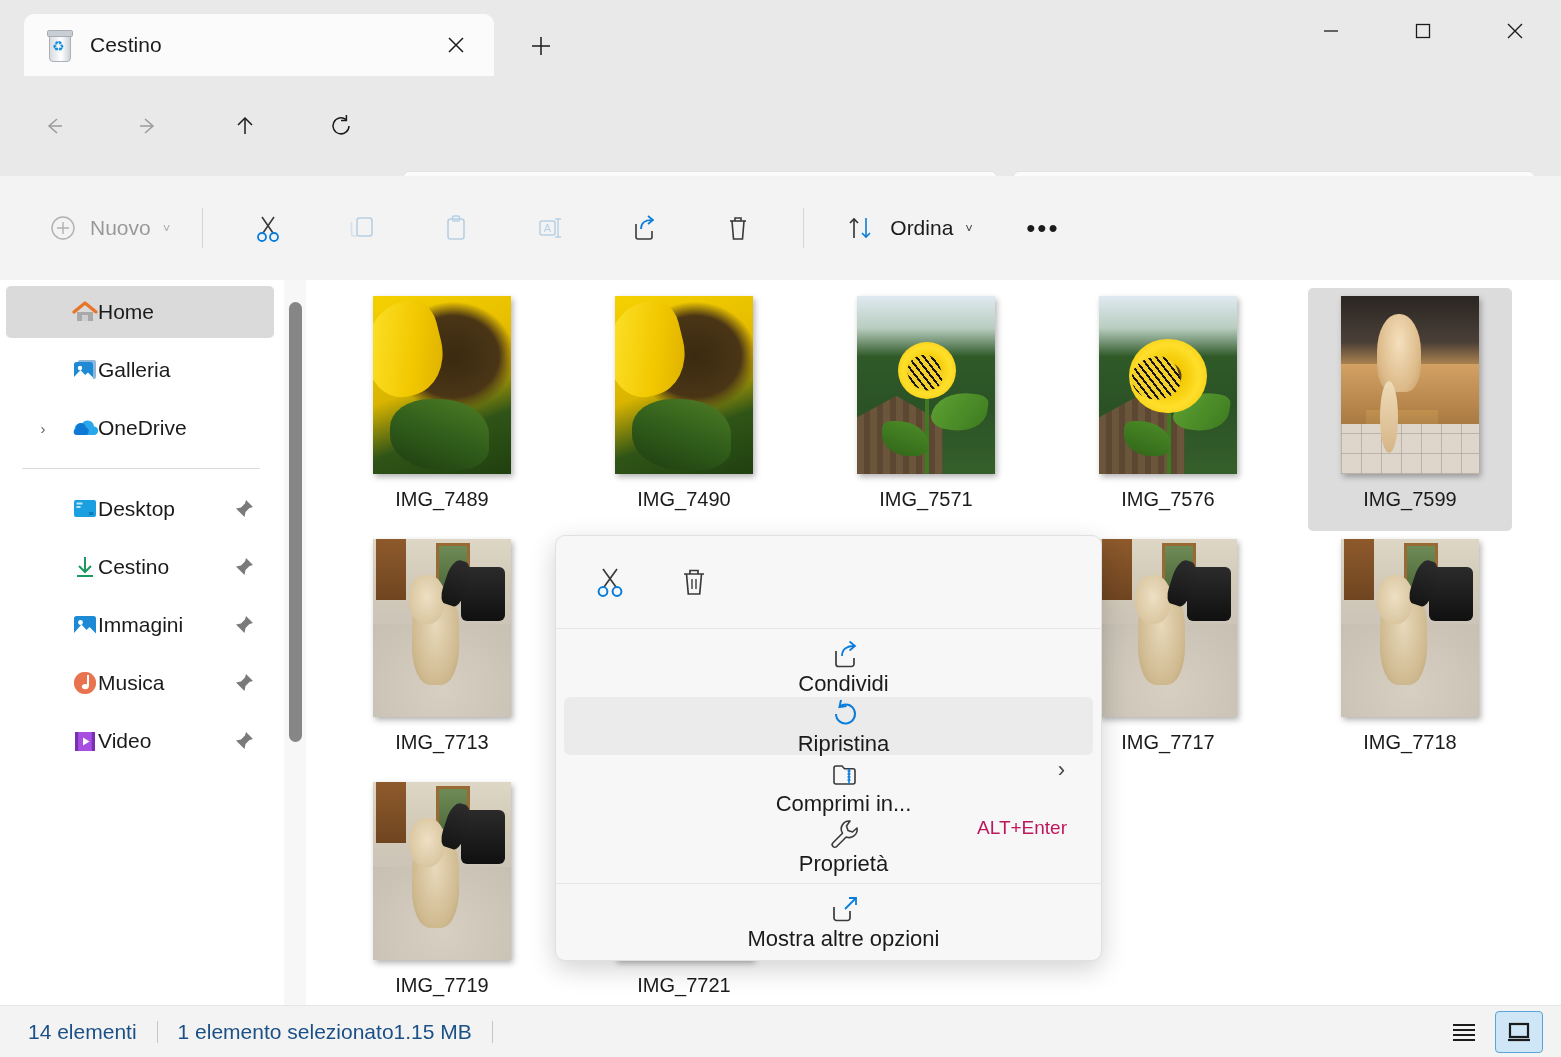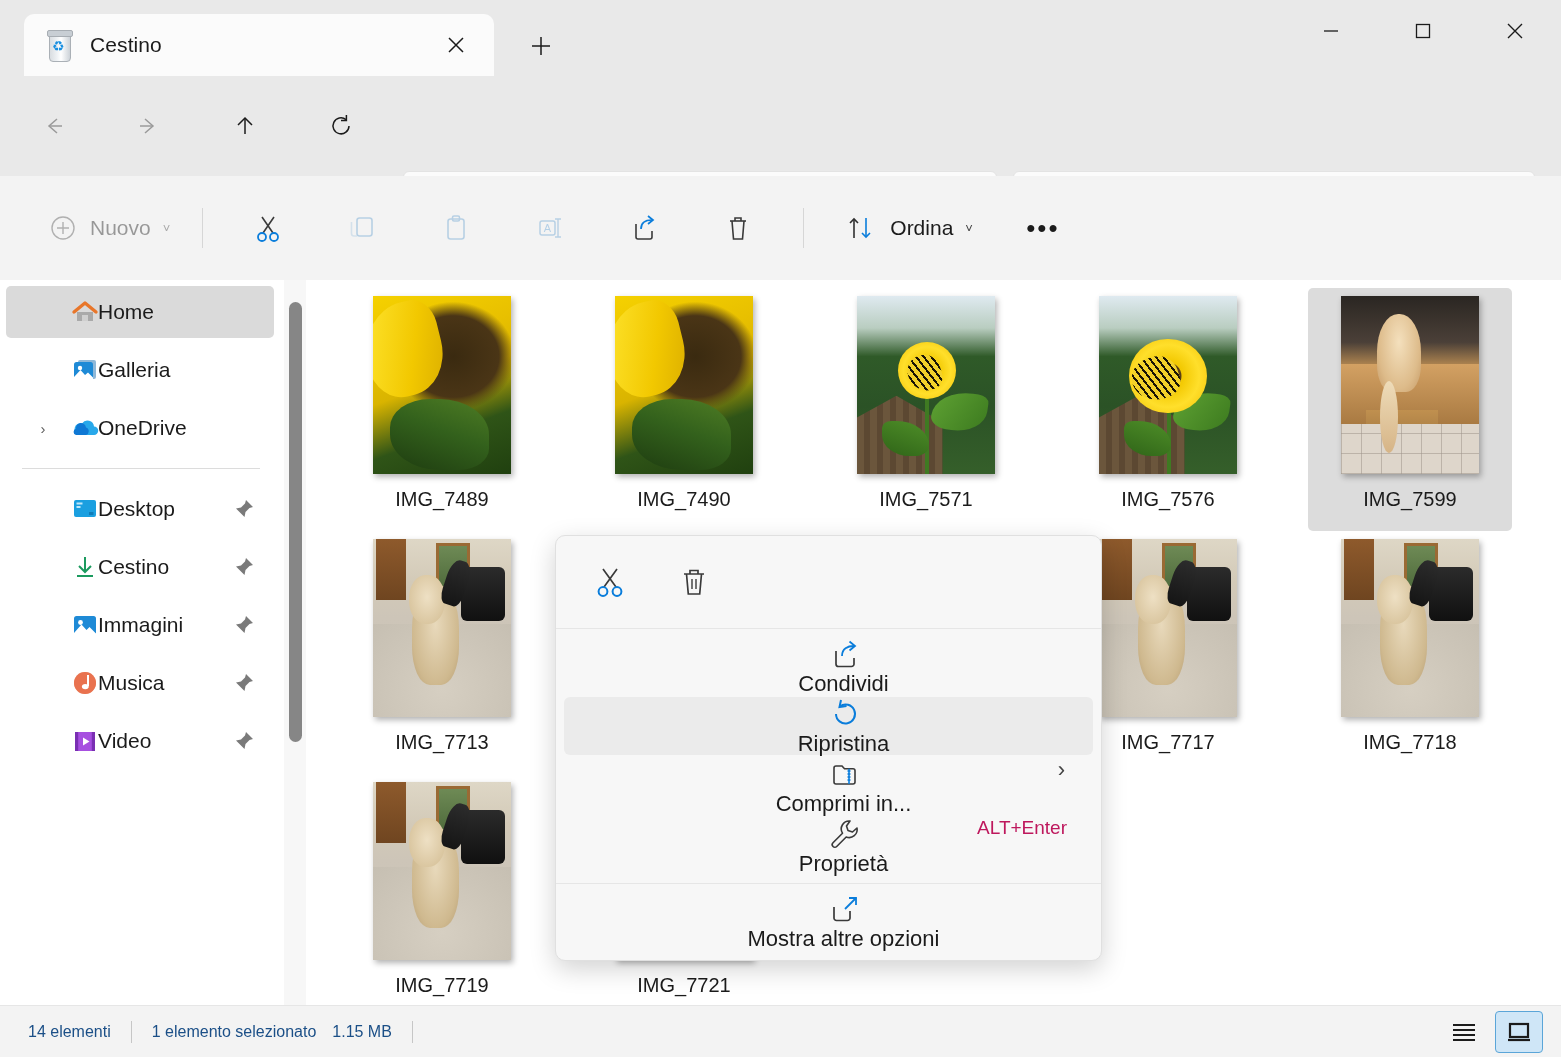--- a/index.html
+++ b/index.html
@@ -595,31 +595,31 @@
   .statusbar {
     position: absolute;
     left: 0; top: 1005px;
     width: 1561px; height: 52px;
     background: #f3f3f3;
     border-top: 1px solid #e6e6e6;
     display: flex;
     align-items: center;
   }
   .status-text {
-    font-size: 16px;
+    font-size: 21px;
     color: #1b4f87;
   }
   .status-items { margin-left: 28px; }
   .status-div {
     width: 1px; height: 22px;
     background: #c6c6c6;
     margin: 0 20px;
   }
   .status-sel { }
-  .status-size { margin-left: 16px; }
+  .status-size { }
   .view-toggles {
     position: absolute;
     right: 18px;
     display: flex;
     align-items: center;
   }
   .view-btn {
     width: 46px; height: 40px;
     margin-left: 8px;
     display: flex; align-items: center; justify-content: center;

